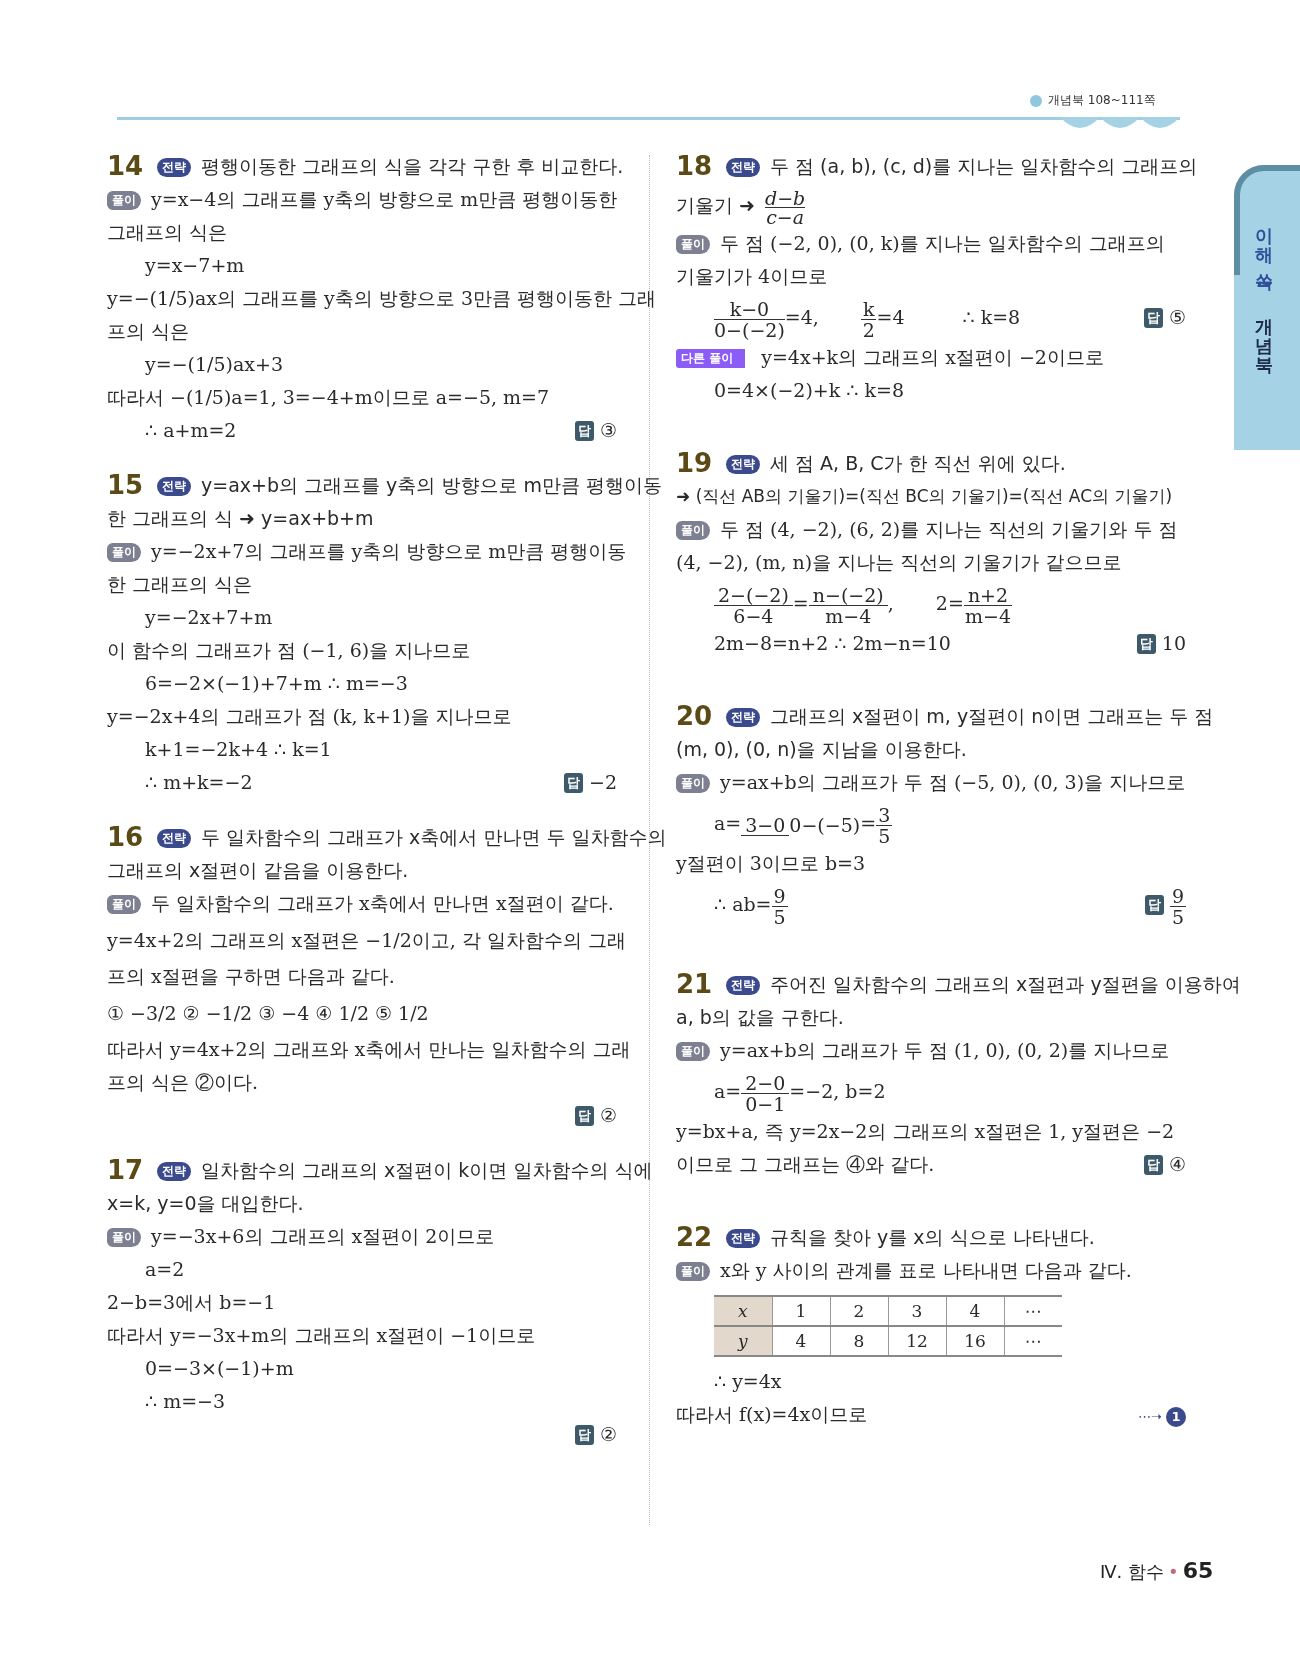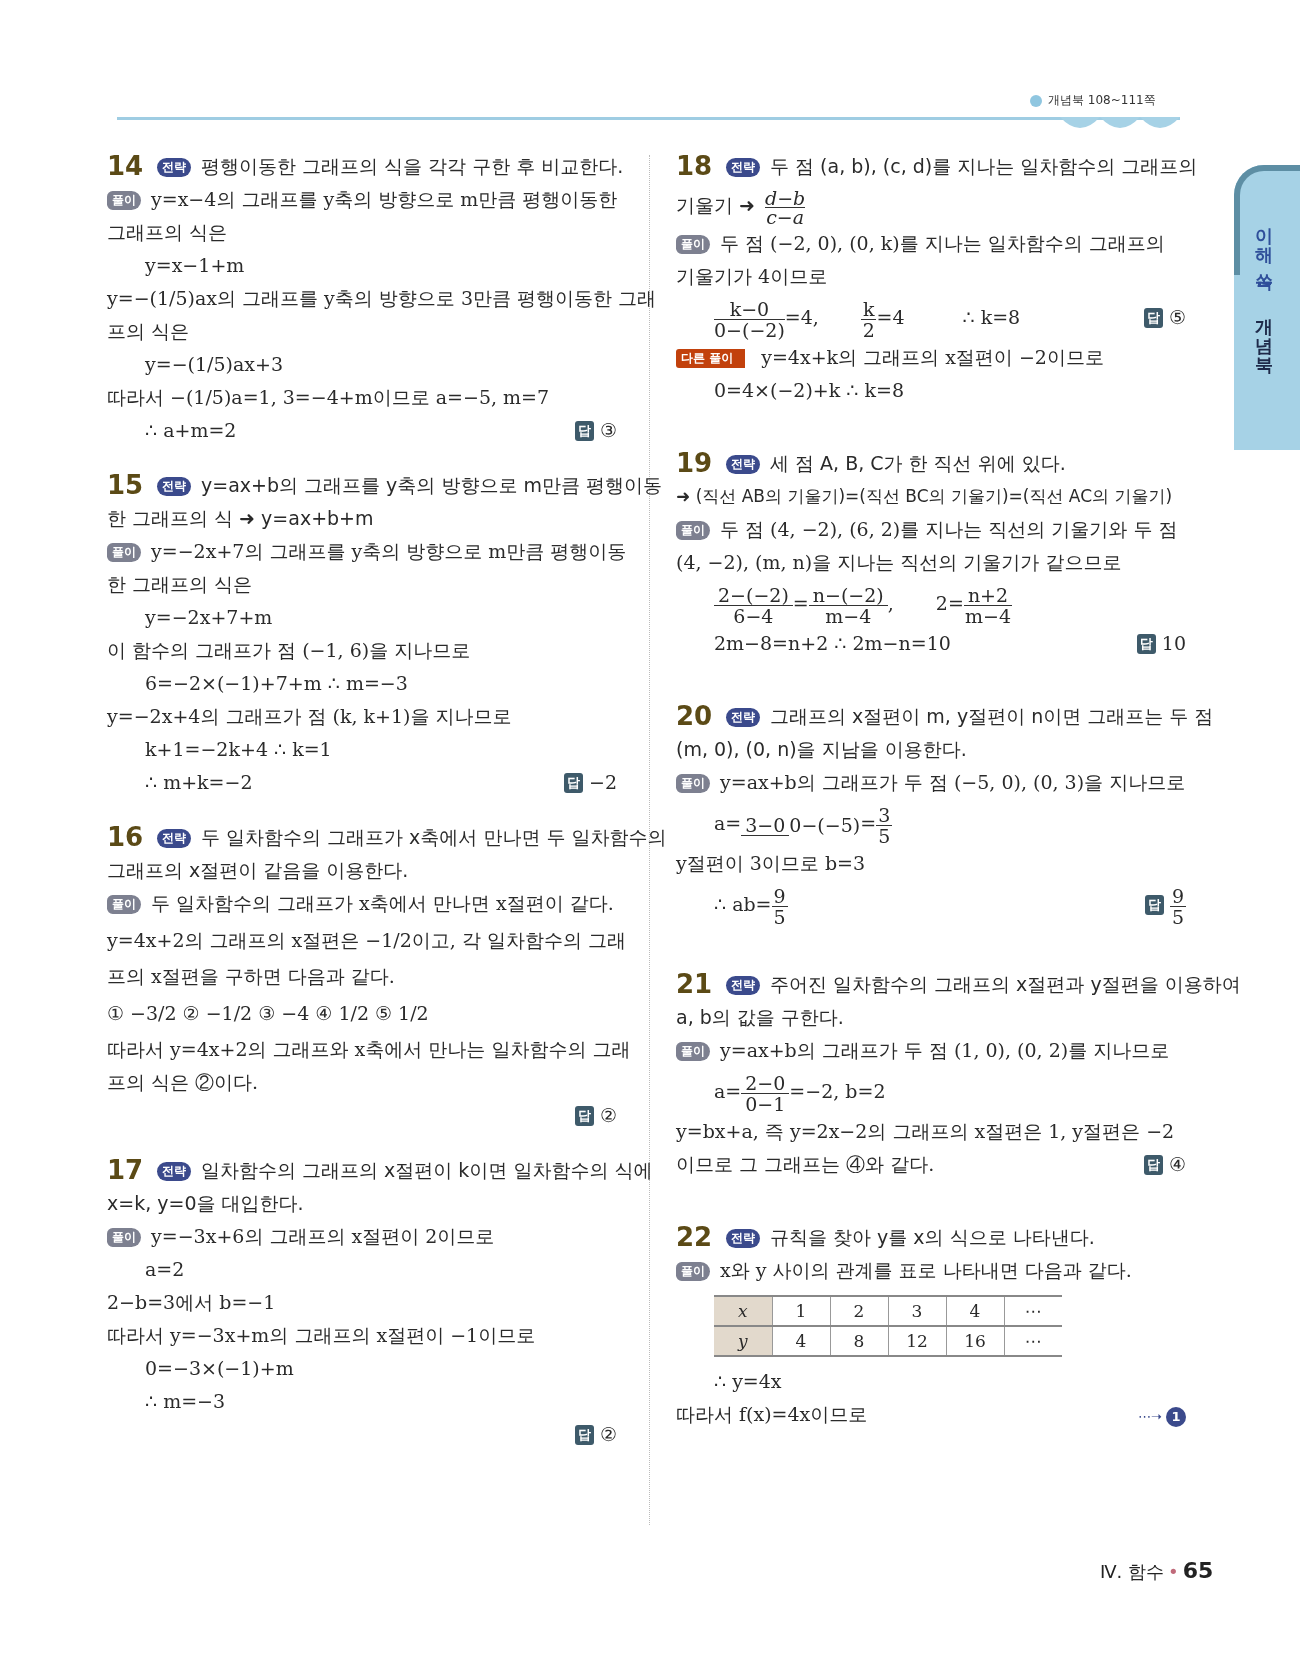--- a/index.html
+++ b/index.html
@@ -18,21 +18,21 @@
   .col { position:absolute; top:150px; width:510px; }
   .col.left { left:107px; }
   .col.right { left:676px; }
   .prob { position:relative; }
   .line { height:33px; line-height:33px; white-space:nowrap; position:relative; }
   .indent { padding-left:38px; }
   .pnum { font-family:"DejaVu Sans", sans-serif; font-weight:bold; font-size:26px; color:#5b4a16; display:inline-block; width:50px; vertical-align:-2px; }
   .badge { display:inline-block; font-family:"DejaVu Sans", sans-serif; font-size:12px; font-weight:bold; color:#fff; padding:1px 5px; border-radius:10px; margin-right:10px; vertical-align:2px; line-height:17px; }
   .b-strategy { background:#3b4a8c; }
   .b-sol { background:#7d8090; border-radius:6px 10px 10px 6px; }
-  .b-alt { background:#c2410c; border-radius:3px 0 0 3px; padding-right:12px; position:relative; }
+  .b-alt { background:#8b5cf6; border-radius:3px 0 0 3px; padding-right:12px; position:relative; }
   .sans { font-family:"DejaVu Sans", sans-serif; }
   .ans { position:absolute; right:0; font-family:"DejaVu Serif", serif; }
   .ans-badge { display:inline-block; background:#3e5a6a; color:#fff; font-family:"DejaVu Sans", sans-serif; font-size:13px; font-weight:bold; padding:0 3px; border-radius:3px; margin-right:6px; line-height:20px; vertical-align:2px; }
   .gap { height:22px; }
   .gap2 { height:40px; }
   table.xy { border-collapse:collapse; margin:8px 0 8px 38px; font-size:17px; }
   table.xy td { border-top:2px solid #888; border-bottom:2px solid #888; border-left:1.5px solid #999; width:58px; height:30px; text-align:center; }
   table.xy td.hd { background:#e2d9cc; font-style:italic; width:58px; border-left:none; }
   table.xy tr:first-child td { border-bottom:1.5px solid #999; }
   .step-marker { position:absolute; right:0; font-family:"DejaVu Sans", sans-serif; color:#3b4a8c; }
@@ -61,21 +61,21 @@
 </div>
 
 <div class="divider"></div>
 
 <div class="col left">
 
   <div class="prob">
     <div class="line"><span class="pnum">14</span><span class="badge b-strategy">전략</span><span class="sans">평행이동한 그래프의 식을 각각 구한 후 비교한다.</span></div>
     <div class="line"><span class="badge b-sol">풀이</span><span>y=x−4의 그래프를 y축의 방향으로 m만큼 평행이동한</span></div>
     <div class="line"><span>그래프의 식은</span></div>
-    <div class="line indent"><span>y=x−1+m</span></div>
+    <div class="line indent"><span>y=x−7+m</span></div>
     <div class="line"><span>y=−(1/5)ax의 그래프를 y축의 방향으로 3만큼 평행이동한 그래</span></div>
     <div class="line"><span>프의 식은</span></div>
     <div class="line indent"><span>y=−(1/5)ax+3</span></div>
     <div class="line"><span>따라서 −(1/5)a=1, 3=−4+m이므로      a=−5, m=7</span></div>
     <div class="line indent"><span>∴ a+m=2</span>
       <span class="ans"><span class="ans-badge">답</span><span>③</span></span></div>
   </div>
   <div class="gap"></div>
 
   <div class="prob">

